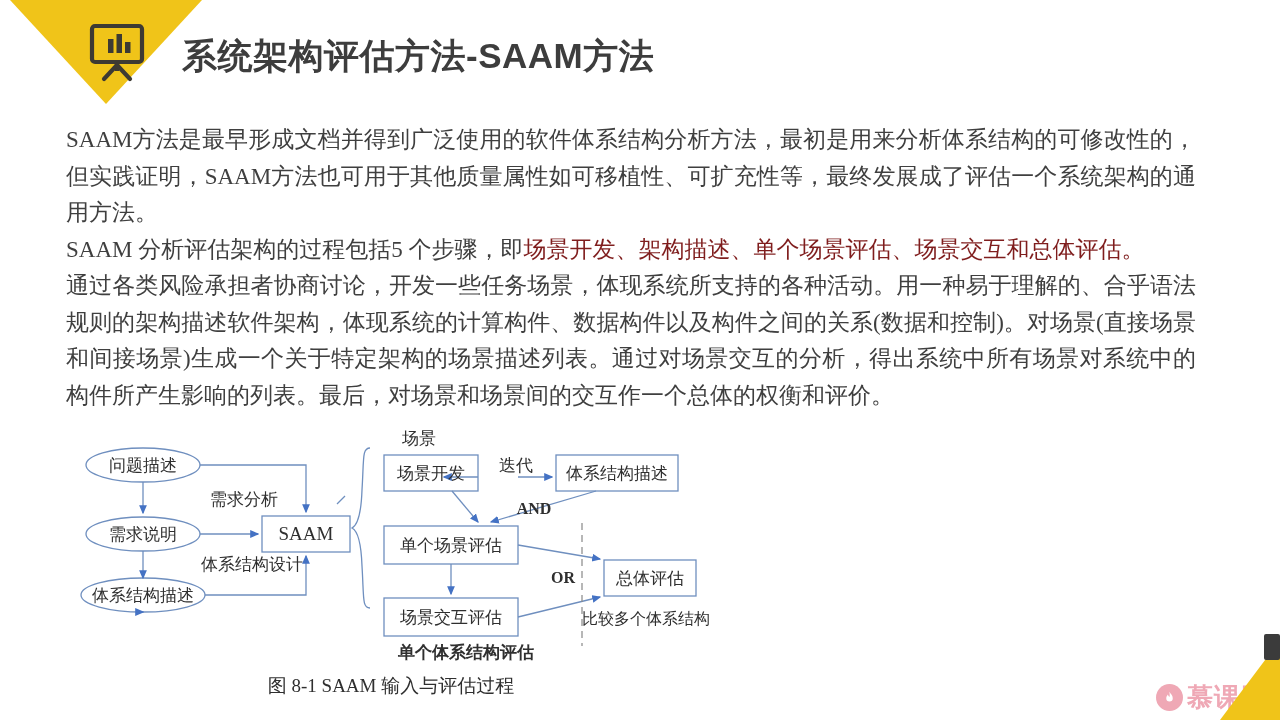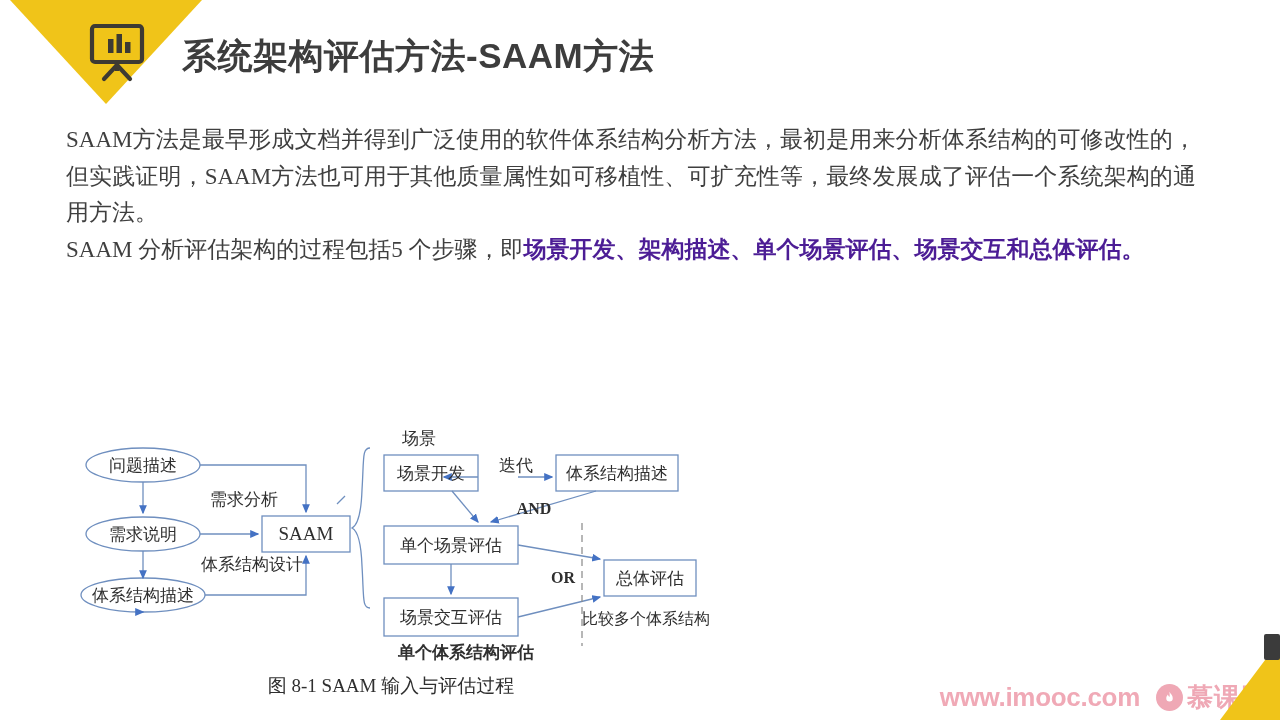--- a/index.html
+++ b/index.html
@@ -60,22 +60,22 @@
   .para {
     font-size: 23px;
     line-height: 36.5px;
     color: #3f3f3f;
     text-align: justify;
     text-justify: inter-ideograph;
     margin: 0;
   }
   .para + .para { margin-top: 0px; }
   .hl {
-    color: #4c1d95;
-    font-weight: 700;
+    color: #7f1d1d;
+    font-weight: 400;
   }
 
   
   .figure {
     position: absolute;
     left: 66px;
     top: 418px;
     width: 650px;
     height: 282px;
   }
@@ -145,20 +145,21 @@
       <line x1="31" y1="44" x2="44" y2="58" stroke="#3d3a33" stroke-width="4.2" stroke-linecap="round"></line>
     </svg>
   </div>
 
   <div class="header-title">系统架构评估方法-SAAM方法</div>
 </div>
 
 <div class="content">
   <p class="para">SAAM方法是最早形成文档并得到广泛使用的软件体系结构分析方法，最初是用来分析体系结构的可修改性的，但实践证明，SAAM方法也可用于其他质量属性如可移植性、可扩充性等，最终发展成了评估一个系统架构的通用方法。</p>
   <p class="para"><span>SAAM 分析评估架构的过程包括5 个步骤，即</span><span class="hl">场景开发、架构描述、单个场景评估、场景交互和总体评估。</span></p>
+  <p class="para">通过各类风险承担者协商讨论，开发一些任务场景，体现系统所支持的各种活动。用一种易于理解的、合乎语法规则的架构描述软件架构，体现系统的计算构件、数据构件以及构件之间的关系(数据和控制)。对场景(直接场景和间接场景)生成一个关于特定架构的场景描述列表。通过对场景交互的分析，得出系统中所有场景对系统中的构件所产生影响的列表。最后，对场景和场景间的交互作一个总体的权衡和评价。</p>
 </div>
 
 <div class="figure">
   <svg viewBox="0 0 650 282" width="650" height="282" font-family="'Liberation Serif','DejaVu Serif',serif">
     <defs>
       <marker id="ah" markerWidth="7" markerHeight="7" refX="6" refY="3" orient="auto" markerUnits="strokeWidth">
         <path d="M0,0 L7,3 L0,6 z" fill="#4472c4"></path>
       </marker>
       <marker id="ahg" markerWidth="7" markerHeight="7" refX="6" refY="3" orient="auto" markerUnits="strokeWidth">
         <path d="M0,0 L7,3 L0,6 z" fill="#5b7fb5"></path>
@@ -230,21 +231,20 @@
       <text x="497" y="165" font-size="16" font-weight="600">OR</text>
       <text x="400" y="240" font-size="17" font-weight="600">单个体系结构评估</text>
       <text x="580" y="206" font-size="16">比较多个体系结构</text>
     </g>
 
     <text x="325" y="274" font-size="19" fill="#2f2f2f" text-anchor="middle">图 8-1    SAAM 输入与评估过程</text>
   </svg>
 </div>
 
 <div class="watermark">
-  <div class="wm-url">www.imooc.com</div>
   <div class="wm-brand">
     <span class="wm-flame">
       <svg viewBox="0 0 16 16" width="13" height="13">
         <path d="M8 1 C9.6 4 12 5.4 12 9 a4 4 0 0 1 -8 0 C4 6.6 5.4 5.6 6 4.4 C6.3 6 7.2 6.6 8 7.4 C8.6 5.6 8 3.4 8 1 z" fill="#ffffff"></path>
       </svg>
     </span>
     <span class="wm-cn">慕课网</span>
   </div>
 </div>
 

